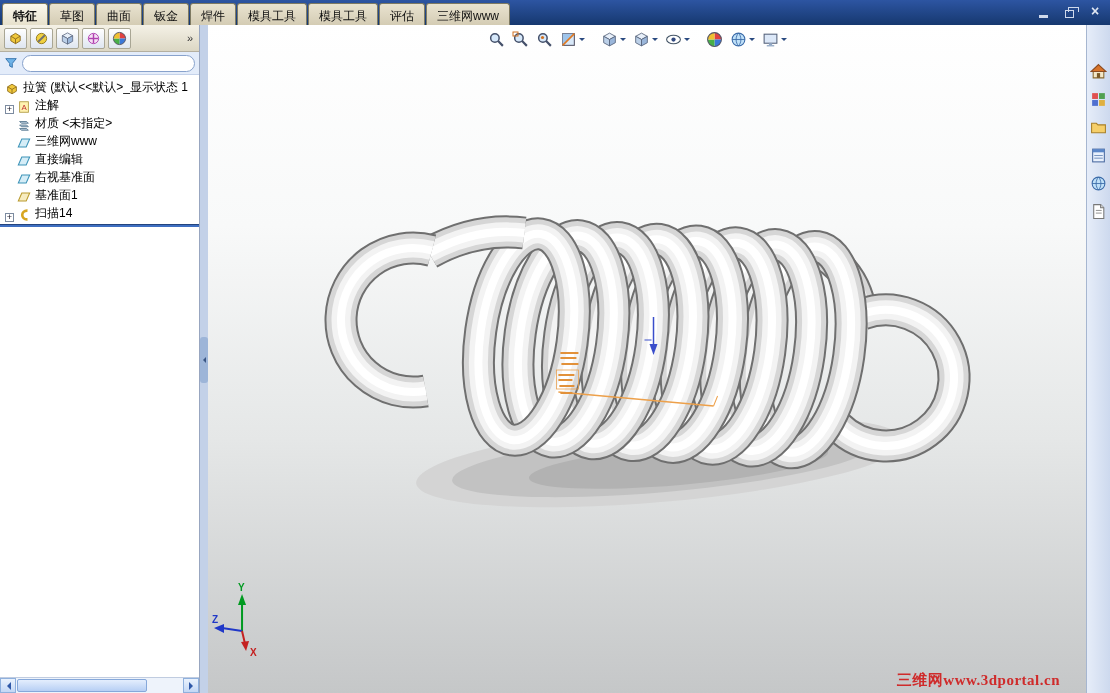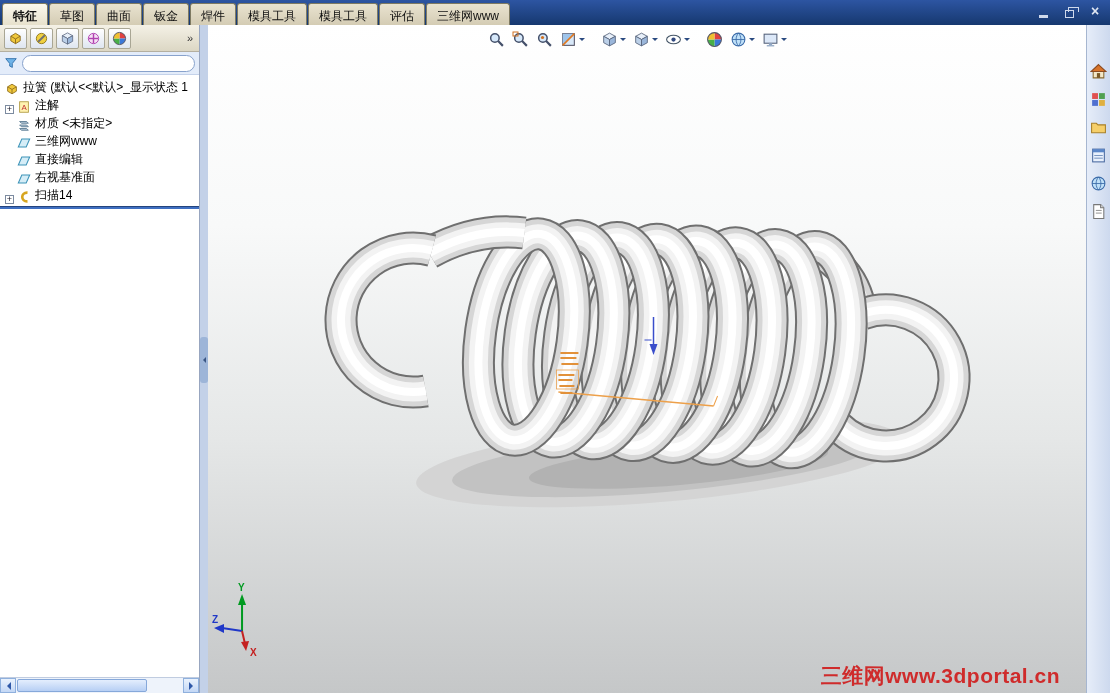--- a/index.html
+++ b/index.html
@@ -57,21 +57,21 @@
   
   .splitter { width:8px; background:#c3d1e8; position:relative; }
   .split-handle { position:absolute; top:312px; left:0; width:8px; height:46px; background:#9db5d8;
     border-radius:3px; display:flex; align-items:center; justify-content:center; }
   .split-handle i { width:0; height:0; border:3px solid transparent; border-right-color:#3a5684; margin-right:2px; }
 
   
   .graphics { flex:1; position:relative;
     background:linear-gradient(180deg,#ffffff 0%,#f8f9f9 30%,#e5e7e7 62%,#c5c7c8 100%); }
   .scene { position:absolute; inset:0; width:100%; height:100%; }
-  .watermark { position:absolute; right:26px; bottom:3px; color:#cf2b2b; font-size:21px; font-weight:bold; letter-spacing:0.5px; }
+  .watermark { position:absolute; right:26px; bottom:3px; color:#cf2b2b; font-size:15px; font-weight:bold; letter-spacing:0.5px;font-family:Liberation Serif, serif; }
 
   .hud { position:absolute; top:3px; left:278px; height:22px; display:flex; align-items:center; gap:3px; z-index:5; }
   .hud-btn { height:20px; display:flex; align-items:center; padding:1px 2px; border-radius:2px; }
   .hud-btn svg { width:17px; height:17px; }
   .caret { width:0; height:0; border:3px solid transparent; border-top-color:#2a4a80; margin:4px 0 0 2px; }
   .hud-sep { width:6px; }
 
   
   .task-pane { width:24px; background:linear-gradient(90deg,#e6edf9,#cdd9ee); border-left:1px solid #a6b6d0;
     display:flex; flex-direction:column; align-items:center; padding-top:36px; gap:7px; }
@@ -299,20 +299,27 @@
             <use href="#sym-plane"></use>
           </svg>
         <span class="tl">直接编辑</span>
       </div>
       <div class="trow">
         <span class="exp empty"></span>
         <svg class="ti">
             <use href="#sym-plane"></use>
           </svg>
         <span class="tl">右视基准面</span>
+      </div>
+      <div class="trow">
+        <span class="exp empty"></span>
+        <svg class="ti">
+            <use href="#sym-plane1"></use>
+          </svg>
+        <span class="tl">基准面1</span>
       </div>
       <div class="trow">
         <span class="exp">+</span>
         <svg class="ti">
             <use href="#sym-sweep"></use>
           </svg>
         <span class="tl">扫描14</span>
       </div>
       <div class="rollback"></div>
     </div>

